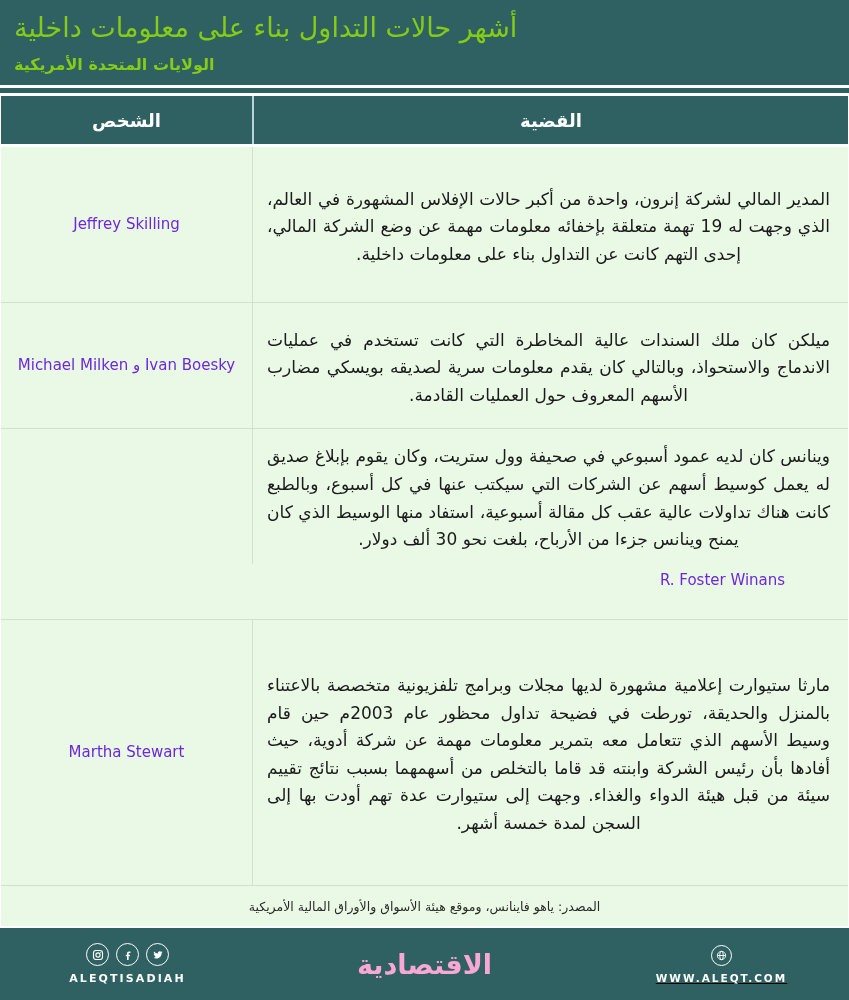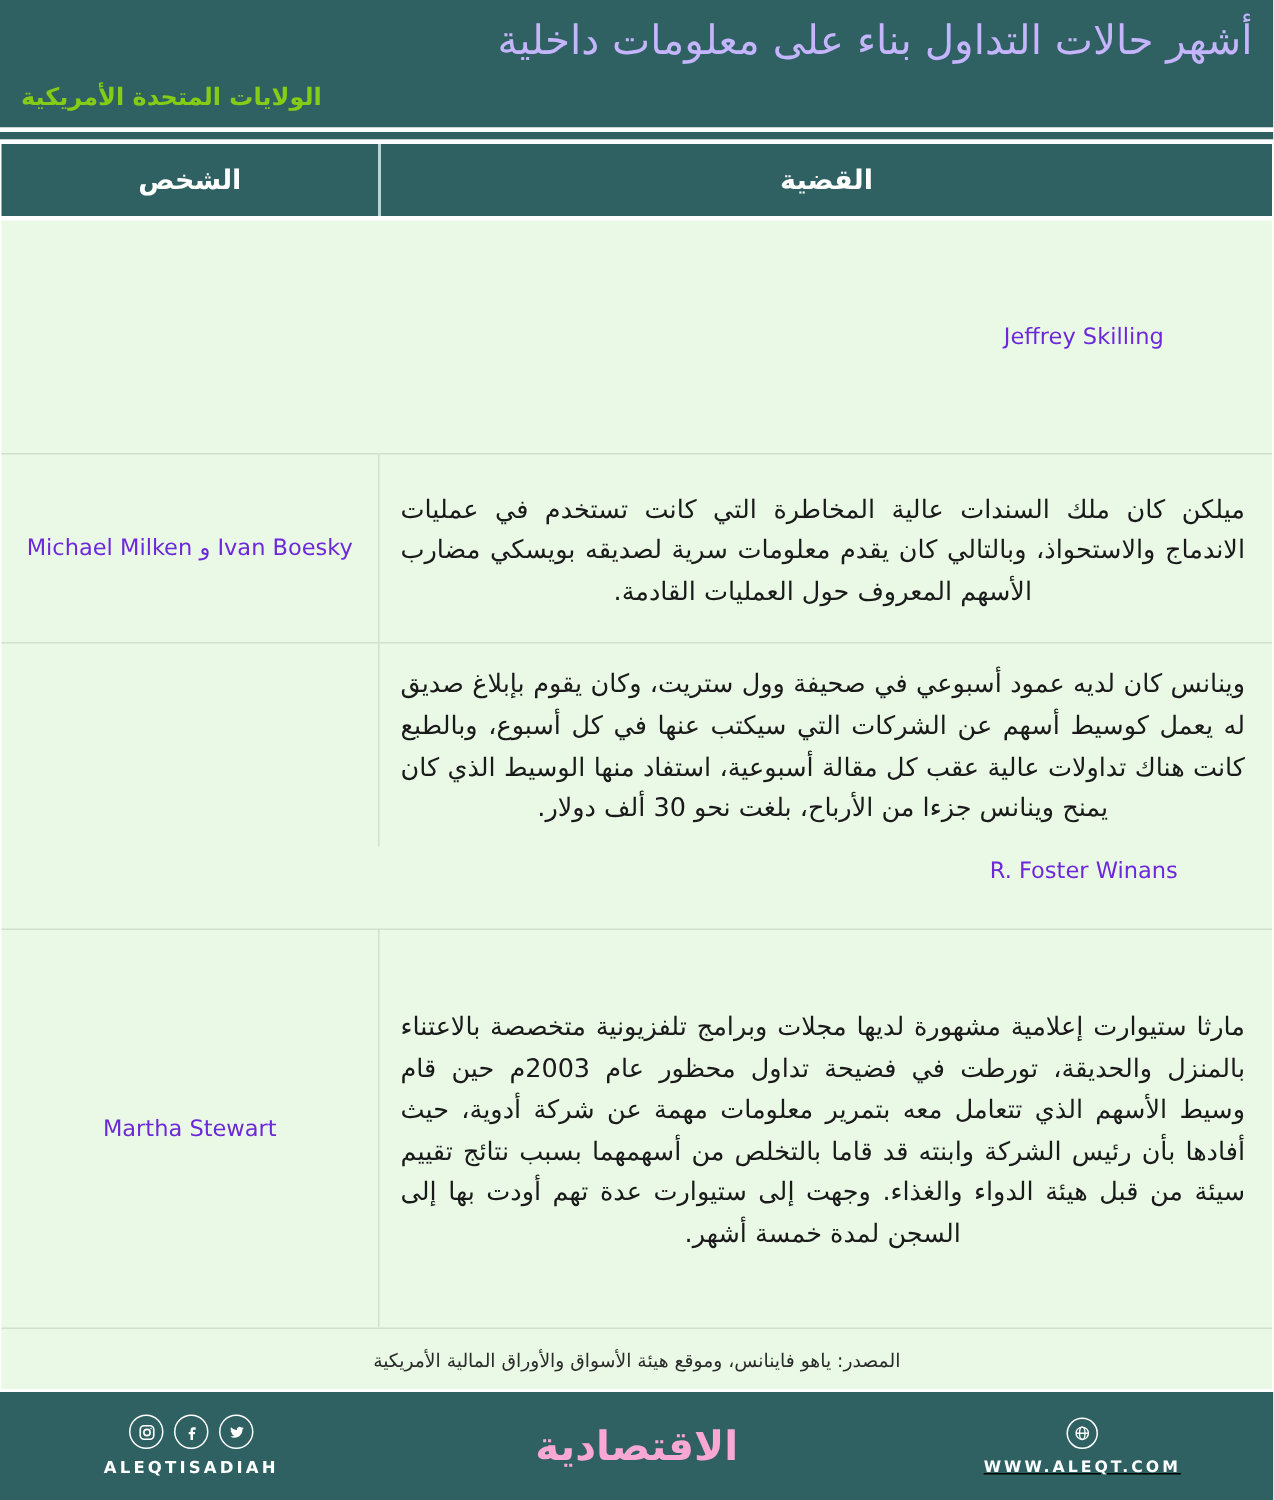--- a/index.html
+++ b/index.html
@@ -23,25 +23,25 @@
   }
 
   
   .title-block {
     background: #2f6163;
     padding: 10px 14px 11px 14px;
     box-sizing: border-box;
     flex: 0 0 auto;
   }
   .main-title {
-    color: #c4b5fd;
+    color: #84cc16;
     font-family: "DejaVu Sans", "Liberation Sans", sans-serif;
     font-size: 27px;
     line-height: 1.35;
-    text-align: right;
+    text-align: left;
     font-weight: 400;
     letter-spacing: 0px;
     direction: rtl;
   }
   .sub-title {
     color: #84cc16;
     font-size: 16px;
     font-weight: bold;
     text-align: left;
     margin-top: 9px;
@@ -256,20 +256,23 @@
   <div class="table-wrap">
 
     <div class="t-header">
       <div class="cell col-case">القضية</div>
       <div class="cell col-person">الشخص</div>
     </div>
 
     <div class="t-body">
 
       <div class="t-row r1">
+        <div class="cell-case">
+          <div class="case-text">المدير المالي لشركة إنرون، واحدة من أكبر حالات الإفلاس المشهورة في العالم، الذي وجهت له 19 تهمة متعلقة بإخفائه معلومات مهمة عن وضع الشركة المالي، إحدى التهم كانت عن التداول بناء على معلومات داخلية.</div>
+        </div>
         <div class="cell-person">
           <div class="person-text">Jeffrey Skilling</div>
         </div>
       </div>
 
       <div class="t-row r2">
         <div class="cell-case">
           <div class="case-text">ميلكن كان ملك السندات عالية المخاطرة التي كانت تستخدم في عمليات الاندماج والاستحواذ، وبالتالي كان يقدم معلومات سرية لصديقه بويسكي مضارب الأسهم المعروف حول العمليات القادمة.</div>
         </div>
         <div class="cell-person">

